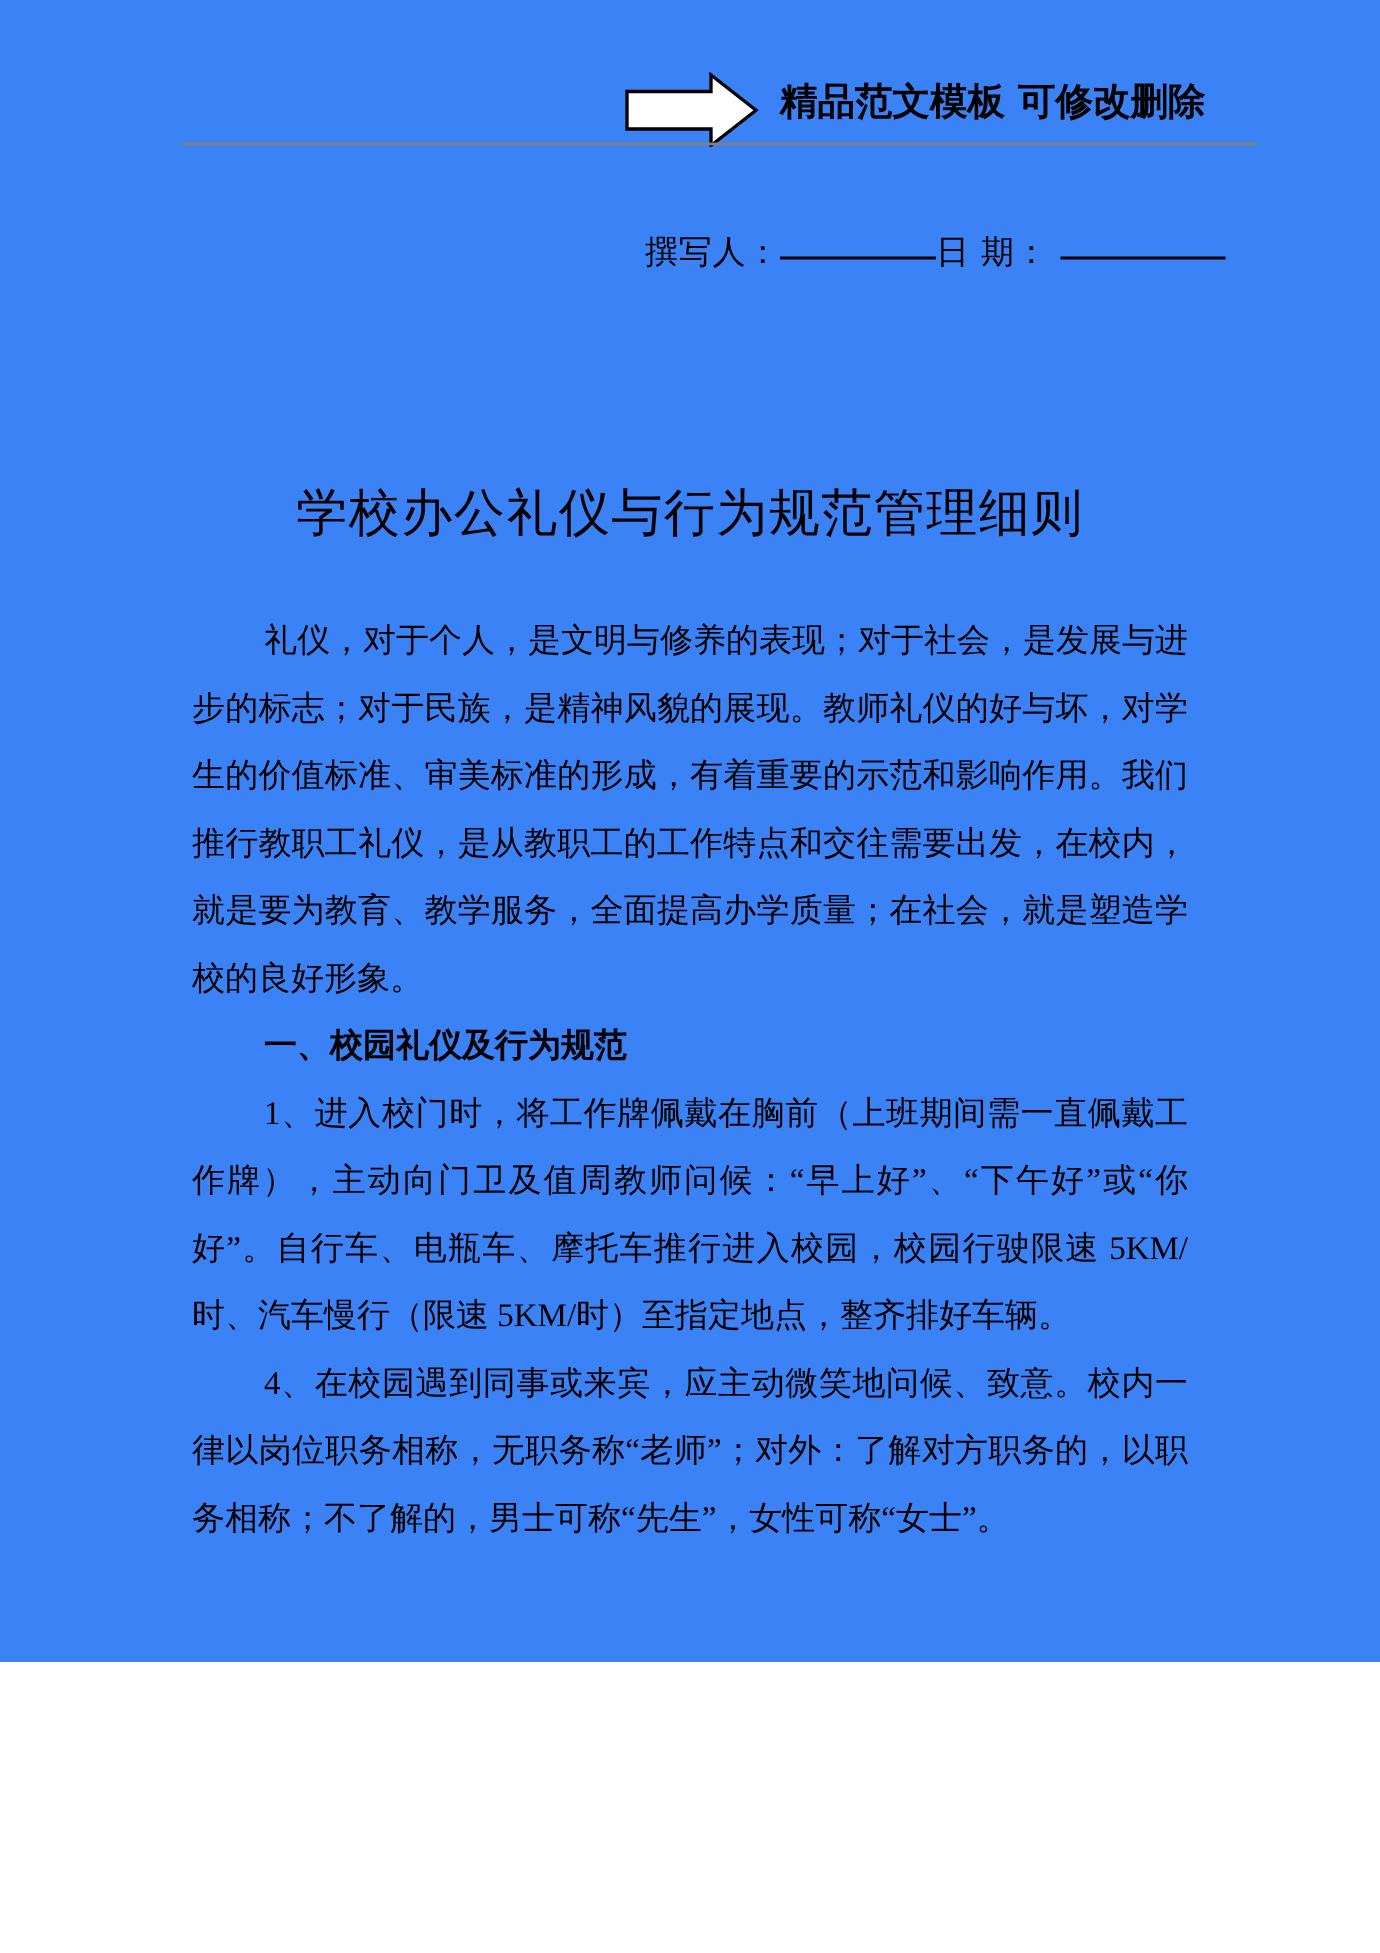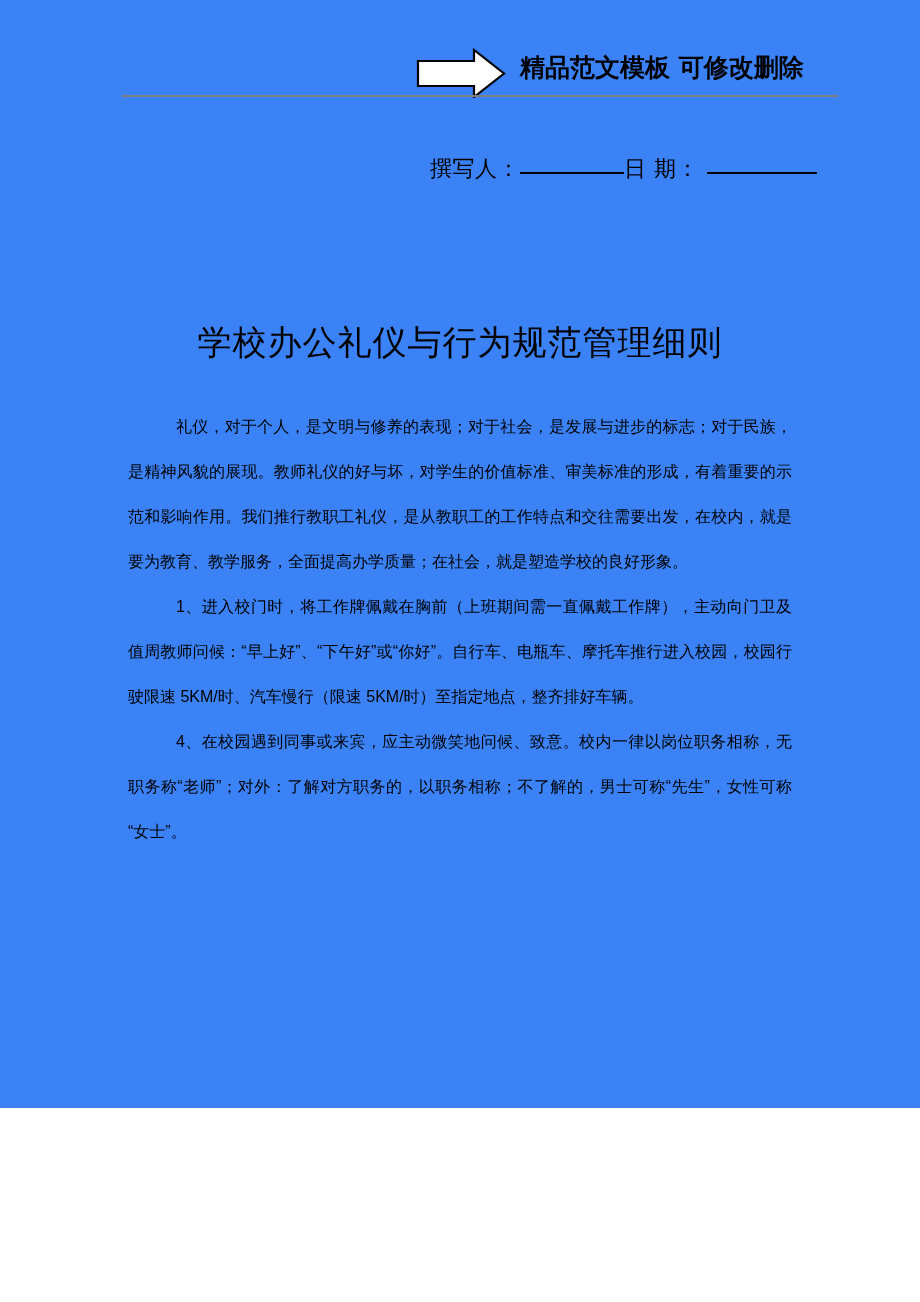--- a/index.html
+++ b/index.html
@@ -99,22 +99,22 @@
 
   
   .body-block {
     position: absolute;
     left: 128px;
     top: 404px;
     width: 664px;
   }
   .para {
     margin: 0;
-    font-family: Liberation Sans, sans-serif;
-    font-size: 16px;
+    font-family: Liberation Serif, serif;
+    font-size: 22px;
     line-height: 45px;
     text-align: justify;
     text-justify: inter-ideograph;
     text-indent: 48px;
     letter-spacing: 0px;
     color: #000000;
   }
   .para.section-heading {
     font-weight: bold;
     text-indent: 48px;
@@ -151,20 +151,21 @@
   </div>
 
   <div class="meta-line">
     <span>撰写人：</span><span class="fill fill-author"></span><span>日 期：</span><span class="meta-gap"></span><span class="fill fill-date"></span>
   </div>
 
   <div class="doc-title">学校办公礼仪与行为规范管理细则</div>
 
   <div class="body-block">
     <p class="para">礼仪，对于个人，是文明与修养的表现；对于社会，是发展与进步的标志；对于民族，是精神风貌的展现。教师礼仪的好与坏，对学生的价值标准、审美标准的形成，有着重要的示范和影响作用。我们推行教职工礼仪，是从教职工的工作特点和交往需要出发，在校内，就是要为教育、教学服务，全面提高办学质量；在社会，就是塑造学校的良好形象。</p>
+    <p class="para section-heading">一、校园礼仪及行为规范</p>
     <p class="para">1、进入校门时，将工作牌佩戴在胸前（上班期间需一直佩戴工作牌），主动向门卫及值周教师问候：“早上好”、“下午好”或“你好”。自行车、电瓶车、摩托车推行进入校园，校园行驶限速 5KM/时、汽车慢行（限速 5KM/时）至指定地点，整齐排好车辆。</p>
     <p class="para">4、在校园遇到同事或来宾，应主动微笑地问候、致意。校内一律以岗位职务相称，无职务称“老师”；对外：了解对方职务的，以职务相称；不了解的，男士可称“先生”，女性可称“女士”。</p>
 
   </div>
 
   <div class="footer">第 1 页 共 7 页</div>
 
 </div>
 
 </body></html>

